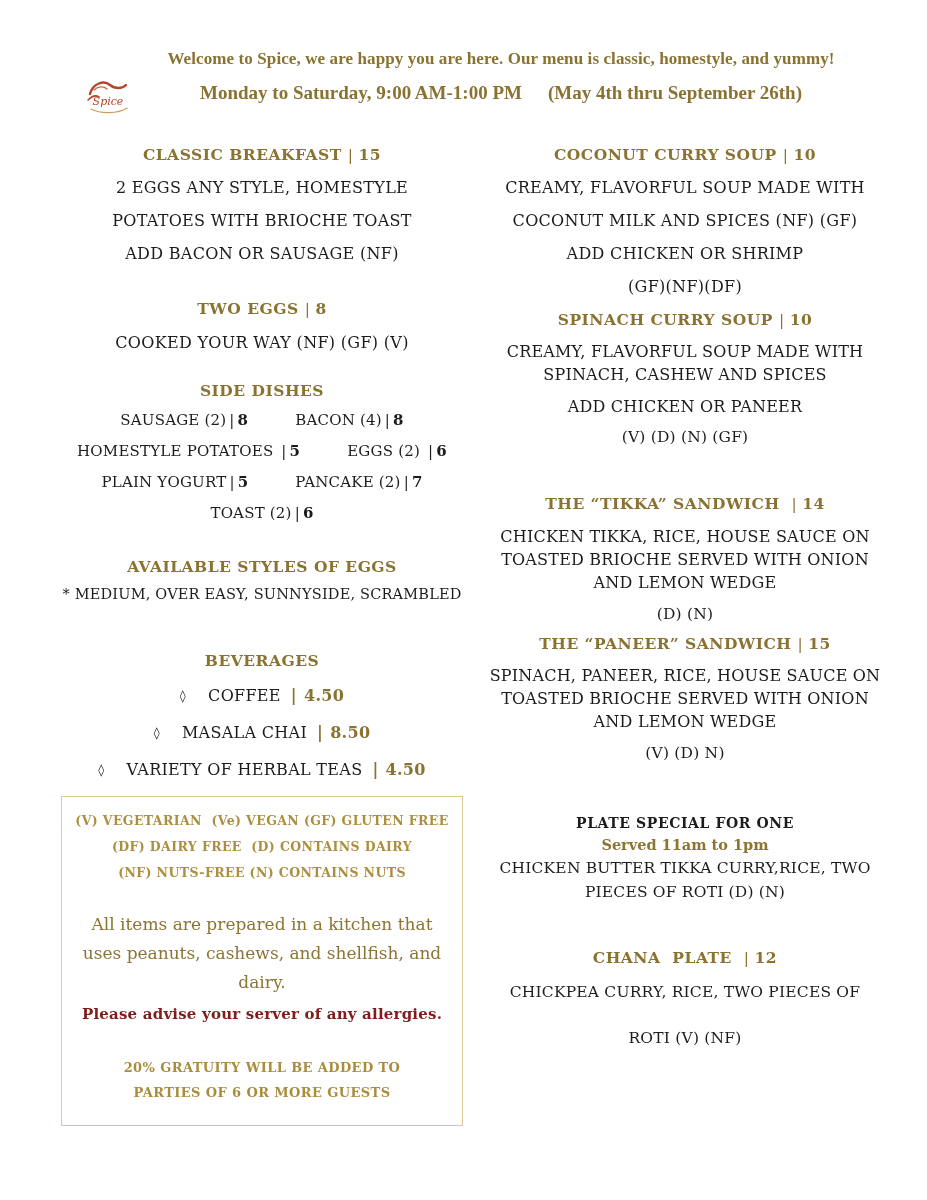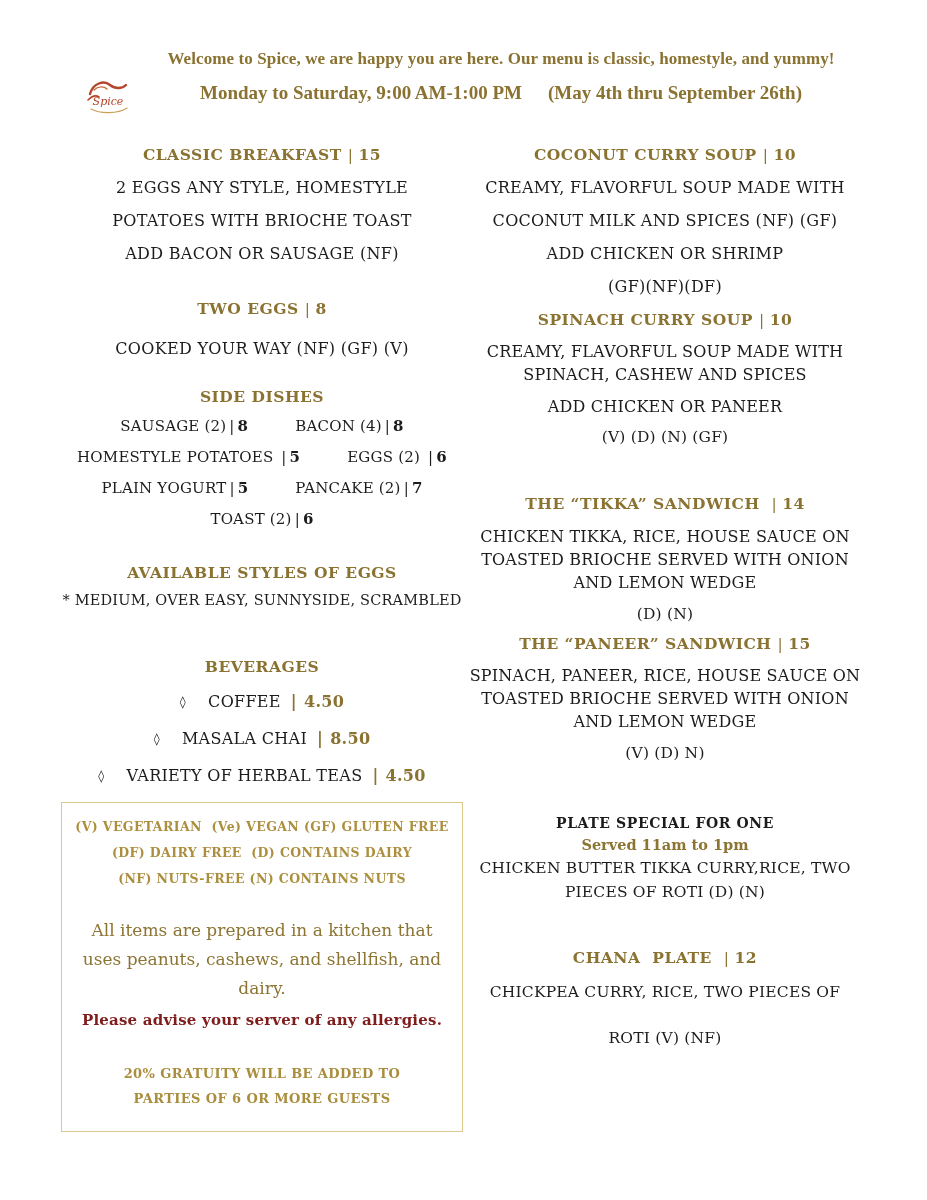--- a/index.html
+++ b/index.html
@@ -15,34 +15,34 @@
     color:#8a7231;letter-spacing:0.1px;line-height:22px;
   }
   .hours{
     font-family:"Liberation Serif", serif;font-weight:bold;font-size:19px;
     color:#8a7231;margin-top:11px;line-height:24px;
   }
   .season{margin-left:26px;}
   
   .col{position:absolute;top:143px;text-align:center;}
   .col-left{left:60px;width:404px;}
-  .col-right{left:458px;width:414px;}
+  .col-right{left:478px;width:414px;}
   
   .menu-h{
     font-size:15.5px;font-weight:bold;color:#8a7231;letter-spacing:0.5px;
     line-height:24px;white-space:pre-wrap;
   }
   .menu-h .pipe{margin:0 5px 0 6px;font-weight:normal;}
   .body-line{font-size:16px;line-height:24px;letter-spacing:0.3px;margin-bottom:9px;}
   .tight-line{font-size:16px;line-height:23px;letter-spacing:0.2px;}
   .pipe-k{margin:0 3px;}
   .b{font-weight:bold;}
   
   #classic-title{margin:0 0 9px;}
-  #two-eggs-title{margin:31px 0 16px;text-align:center;}
+  #two-eggs-title{margin:31px 0 10px;text-align:center;}
   #cooked-line{margin-bottom:0;}
   #side-title{margin:24px 0 5px;}
   .side-row{font-size:15px;line-height:24px;letter-spacing:0.2px;margin-bottom:7px;}
   .sd-item + .sd-item{margin-left:42px;}
   #eggs-title{margin:30px 0 4px;}
   .eggs-note{font-size:14.5px;line-height:22px;letter-spacing:0.2px;}
   #bev-title{margin:44px 0 11px;}
   .bev-row{font-size:16px;line-height:24px;margin-bottom:12px;letter-spacing:0.3px;}
   .bev-bullet{font-size:12px;margin-right:22px;position:relative;top:-1px;}
   .bev-pipe{color:#8a7231;font-weight:bold;margin:0 7px 0 10px;}

